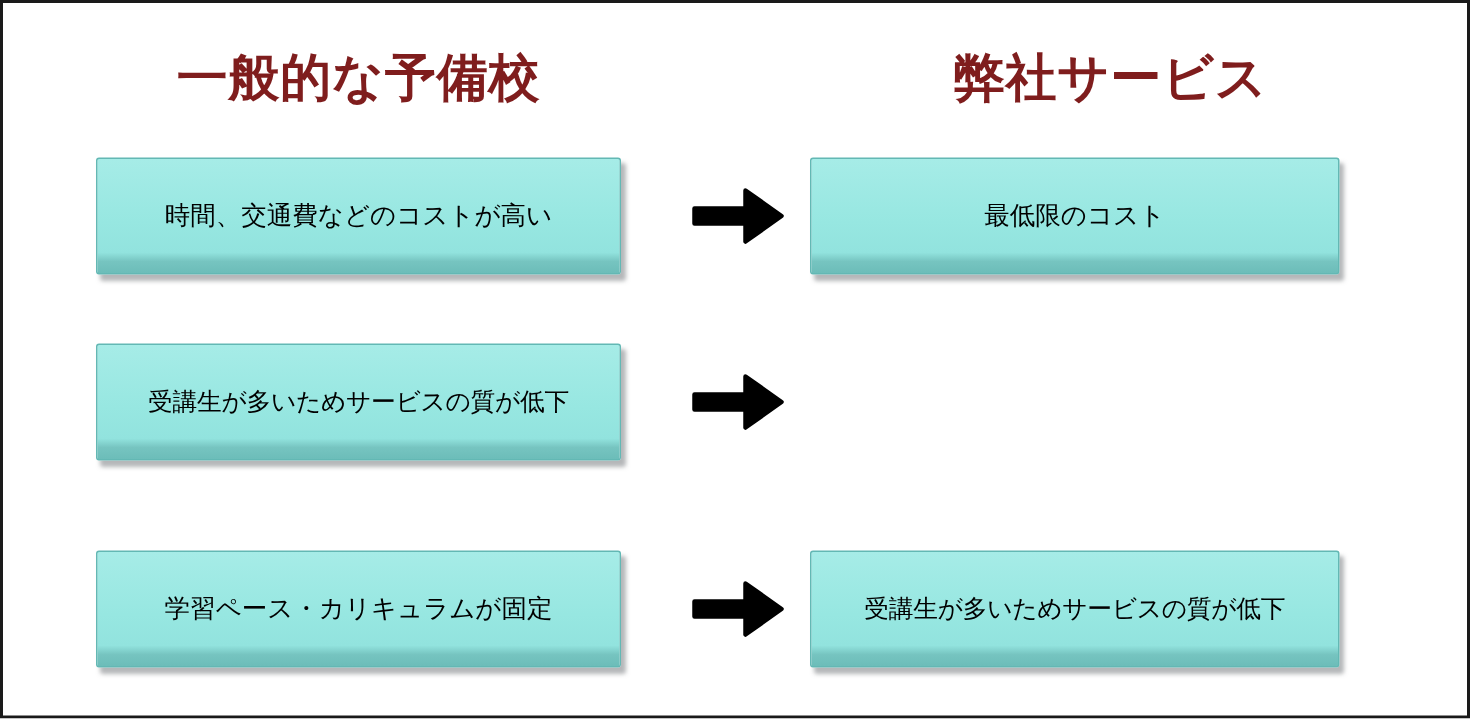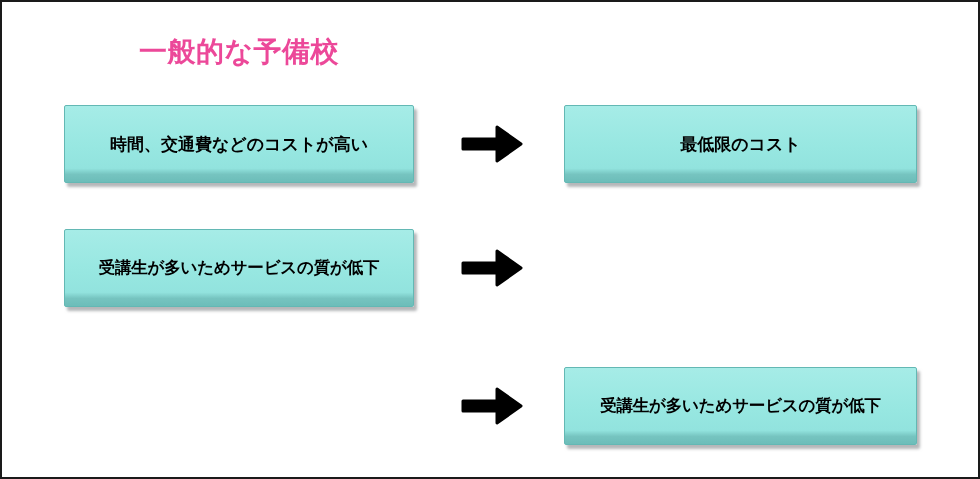--- a/index.html
+++ b/index.html
@@ -17,23 +17,23 @@
     background: #ffffff;
     box-sizing: border-box;
     border: 2px solid #1a1a1a;
     overflow: hidden;
   }
 
   
   .heading {
     position: absolute;
     top: 33px;
-    font-size: 28px;
+    font-size: 34px;
     font-weight: bold;
-    color: #ec4899;
+    color: #7f1d1d;
     text-align: center;
     letter-spacing: 0.5px;
     white-space: nowrap;
     line-height: 34px;
   }
   #heading-left  { left: 62px;  width: 350px; }
   #heading-right { left: 562px; width: 353px; }
 
   
   .row {
@@ -59,25 +59,25 @@
                 #92e3de 82%,
                 #76c4c0 90%,
                 #6cbdb9 100%);
     box-shadow: 3px 4px 3px rgba(120,124,128,0.55);
     display: flex;
     align-items: center;
     justify-content: center;
     overflow: hidden;
   }
   .box-left  { left: 62px;  width: 350px; }
-  .box-right { left: 562px; width: 353px; }
+  .box-right { left: 538px; width: 353px; }
 
   .box-label {
     font-size: 17px;
-    font-weight: bold;
+    font-weight: normal;
     color: #000000;
     line-height: 22px;
     text-align: left;
     white-space: nowrap;
     padding: 0 4px;
   }
   
   .box-label.tight { font-size: 16.5px; letter-spacing: -0.2px; padding: 0 2px; }
 
   
@@ -94,20 +94,21 @@
   }
   .arrow svg { display: block; }
 </style>
 </head>
 <body>
 
 <div id="slide">
 
   <div class="heading" id="heading-left">一般的な予備校</div>
 
+  <div class="heading" id="heading-right">弊社サービス</div>
 
   <div class="row" id="row-0">
     <div class="box box-left">
       <span class="box-label">時間、交通費などのコストが高い</span>
     </div>
     <div class="arrow">
       <svg width="62" height="42" viewBox="0 0 62 42" aria-hidden="true">
         <path d="M2 16 L36 16 L36 4 L60 21 L36 38 L36 26 L2 26 Z" fill="#000000" stroke="#000000" stroke-width="3" stroke-linejoin="round"></path>
       </svg>
     </div>
@@ -121,20 +122,23 @@
       <span class="box-label tight">受講生が多いためサービスの質が低下</span>
     </div>
     <div class="arrow">
       <svg width="62" height="42" viewBox="0 0 62 42" aria-hidden="true">
         <path d="M2 16 L36 16 L36 4 L60 21 L36 38 L36 26 L2 26 Z" fill="#000000" stroke="#000000" stroke-width="3" stroke-linejoin="round"></path>
       </svg>
     </div>
   </div>
 
   <div class="row" id="row-2">
+    <div class="box box-left">
+      <span class="box-label">学習ペース・カリキュラムが固定</span>
+    </div>
     <div class="arrow">
       <svg width="62" height="42" viewBox="0 0 62 42" aria-hidden="true">
         <path d="M2 16 L36 16 L36 4 L60 21 L36 38 L36 26 L2 26 Z" fill="#000000" stroke="#000000" stroke-width="3" stroke-linejoin="round"></path>
       </svg>
     </div>
     <div class="box box-right">
       <span class="box-label tight">受講生が多いためサービスの質が低下</span>
     </div>
   </div>
 

